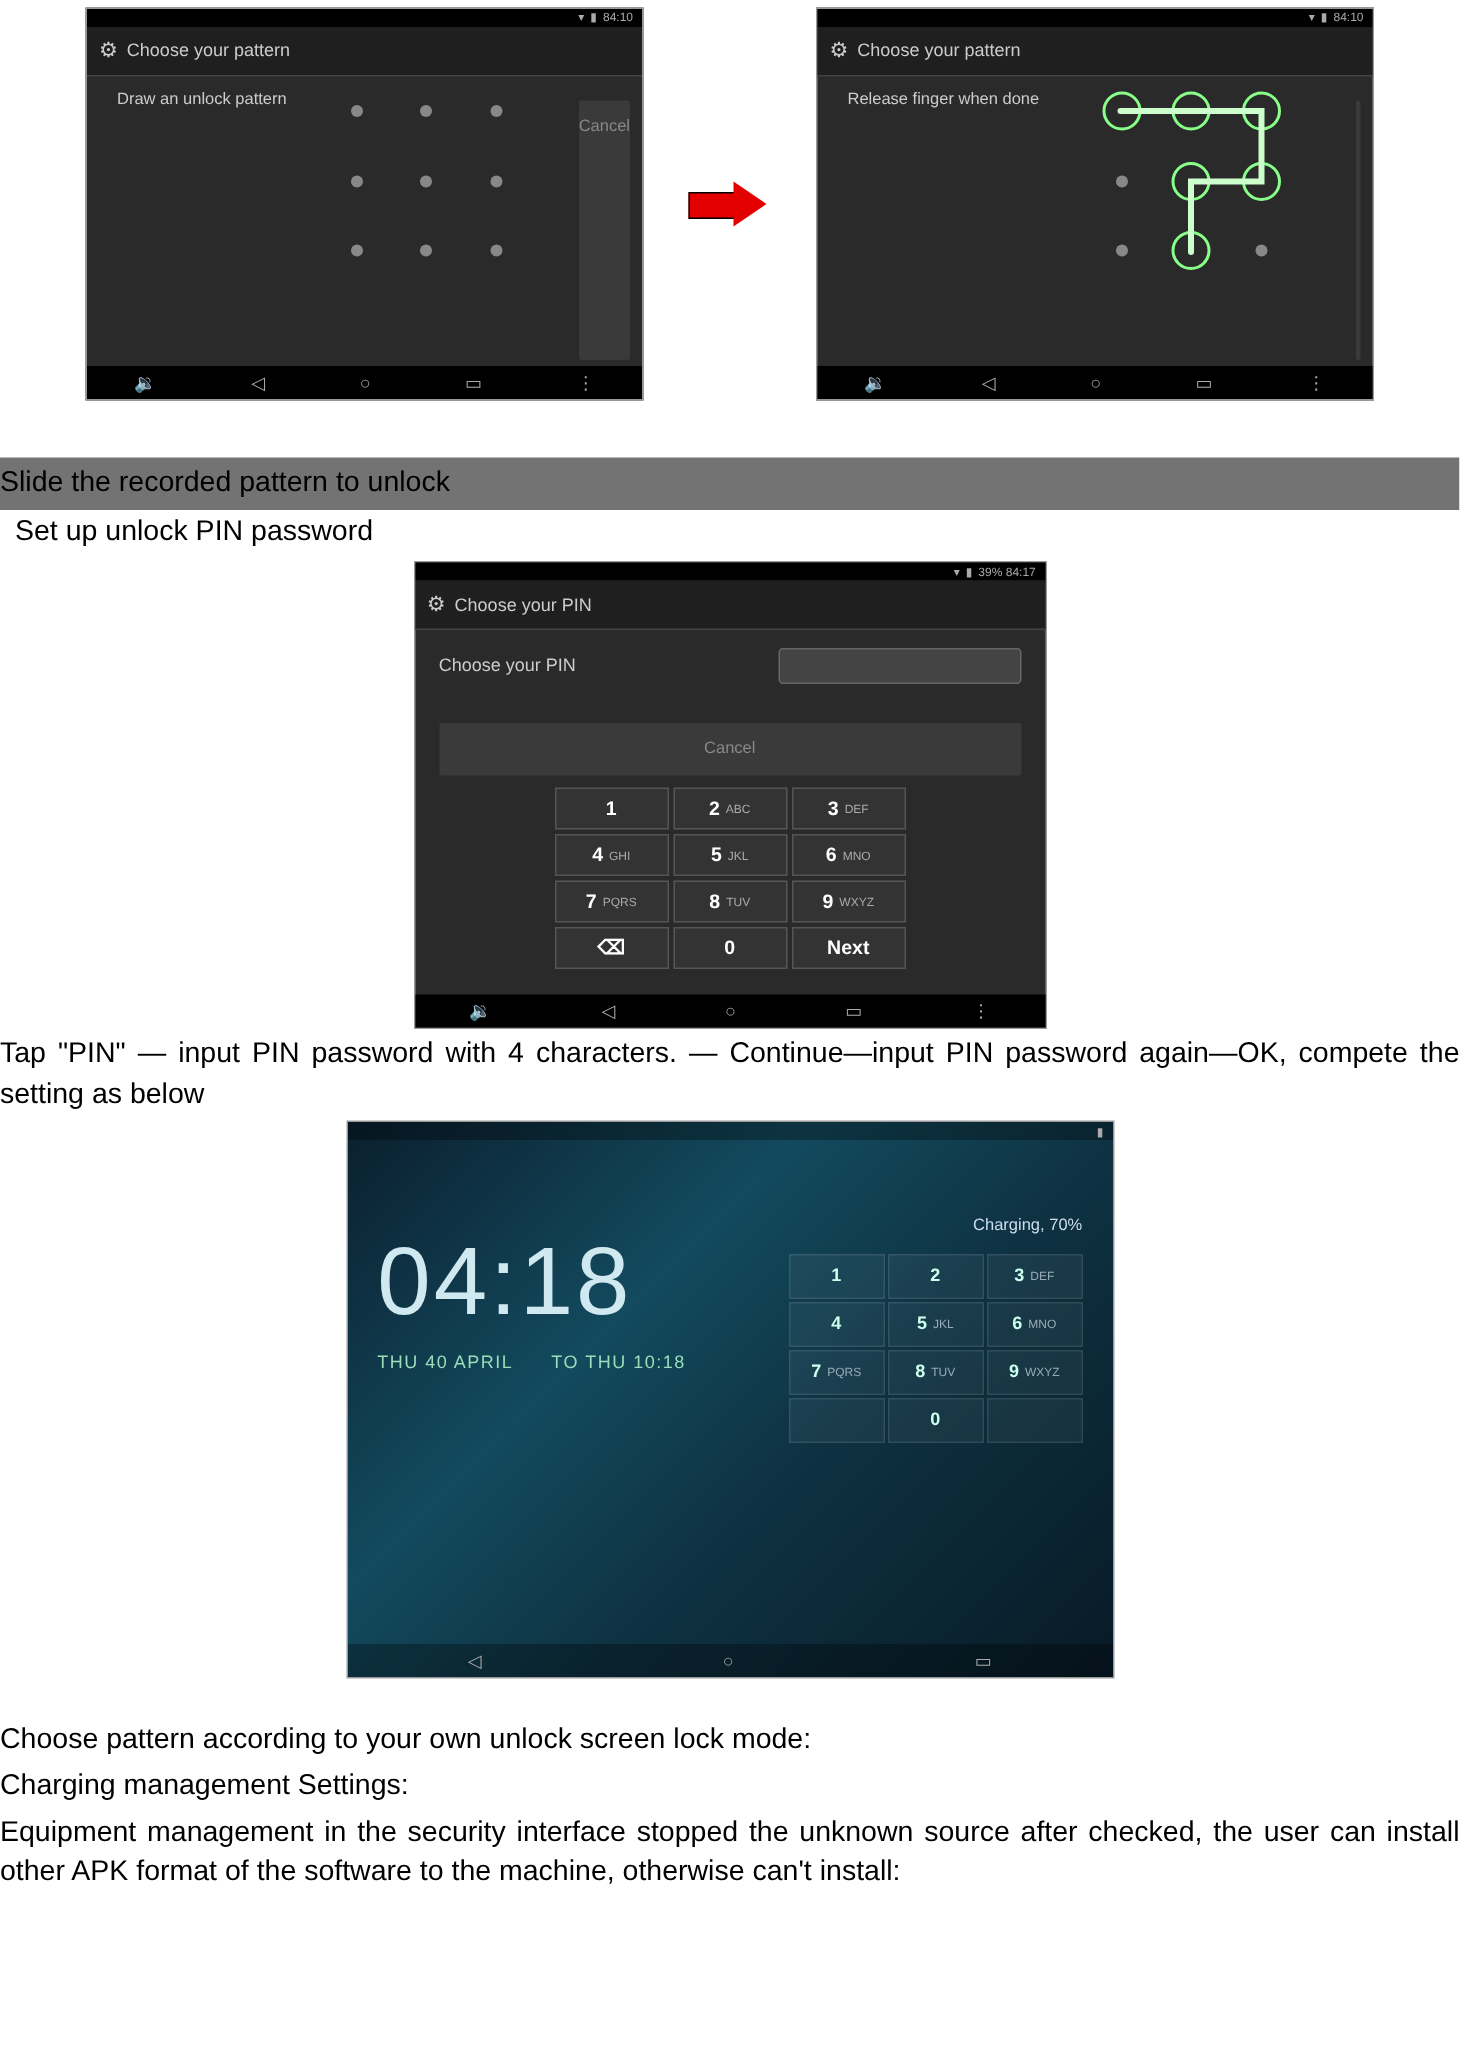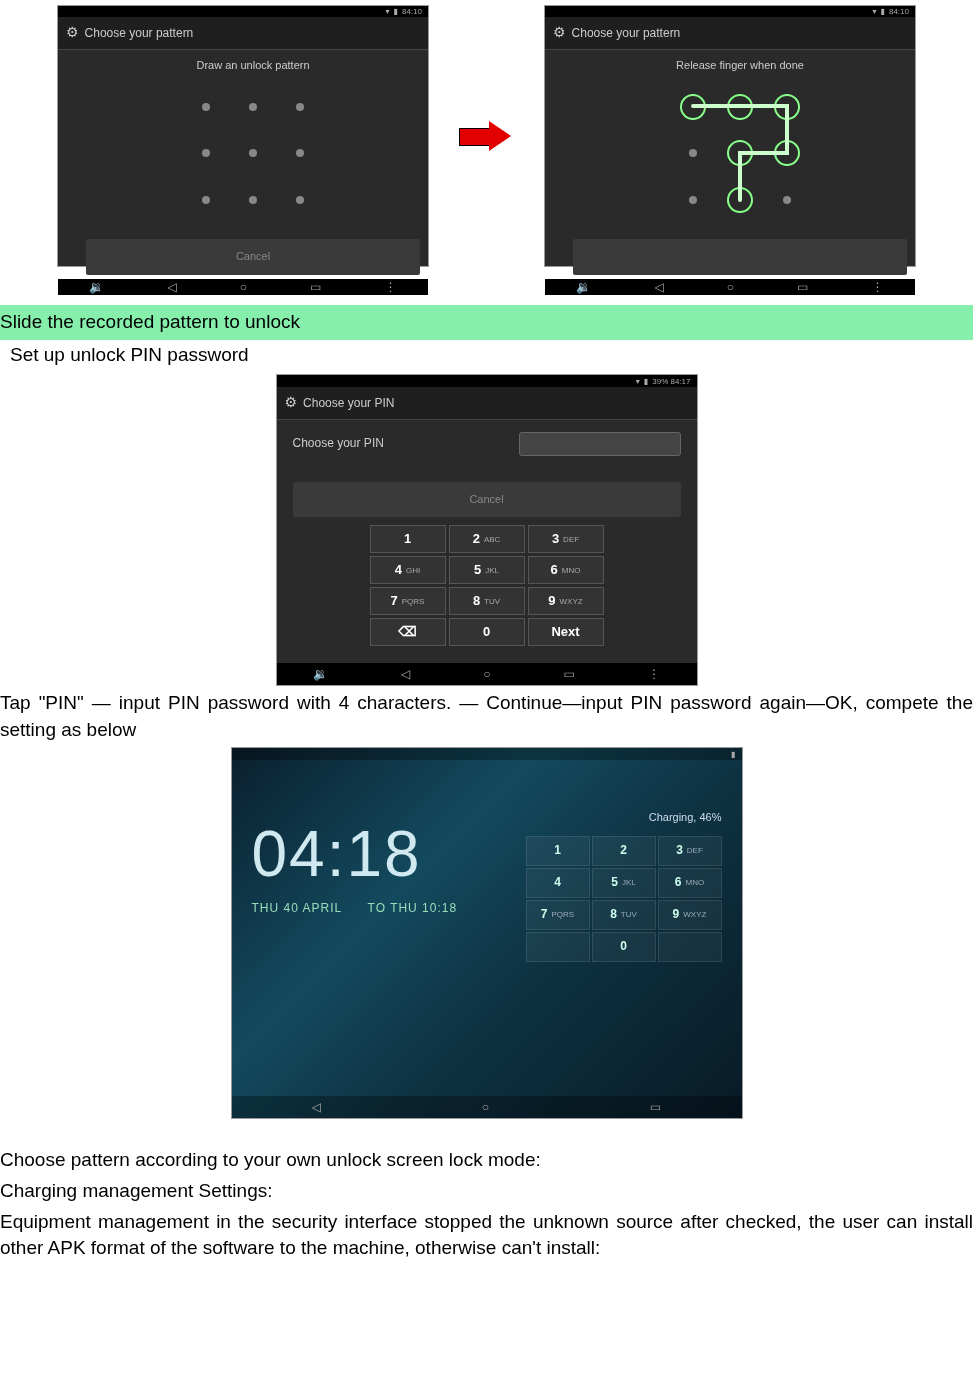--- a/index.html
+++ b/index.html
@@ -126,21 +126,21 @@
     border-left: 22px solid #e30000;
     position: absolute;
     top: 0;
     left: 30px;
   }
   .text-line {
     padding: 0 0 0 0;
     margin: 8px 0 2px 0;
   }
   .highlight-line {
-    background: #86efac;
+    background: #737373;
     padding: 4px 0;
   }
   .bold-heading {
     font-weight: normal;
     margin: 2px 0 6px 10px;
   }
   .center-fig {
     display: flex;
     justify-content: center;
     margin: 4px 0;
@@ -256,21 +256,21 @@
   .justify {
     text-align: justify;
     margin: 4px 0;
   }
   .pattern-shot {
     width: 370px;
     height: 260px;
     display: flex;
     flex-direction: column;
   }
-  .pattern-shot .ss-body { flex:1; display:flex; flex-direction:column;margin-left:20px;}
+  .pattern-shot .ss-body { flex:1; display:flex; flex-direction:row;margin-left:20px;}
 </style>
 </head>
 <body>
 
 <div class="row">
 
   <div class="screenshot pattern-shot">
     <div class="ss-statusbar">
       <span>▾</span>
       <span>▮</span>
@@ -436,21 +436,21 @@
     <div class="lock-body">
       <div class="clock-block">
         <div class="clock-time">04:18</div>
         <div class="clock-date">
           <span>THU 40 APRIL</span>
           &nbsp;&nbsp;&nbsp;&nbsp;
           <span>TO THU 10:18</span>
         </div>
       </div>
       <div>
-        <div class="charge">Charging, 46%</div>
+        <div class="charge">Charging, 70%</div>
         <div class="lock-keypad" id="lock-keypad">
             <div class="lkey">
               <span class="num">1</span>
             </div>
             <div class="lkey">
               <span class="num">2</span>
             </div>
             <div class="lkey">
               <span class="num">3</span>
               <span class="let">DEF</span>

